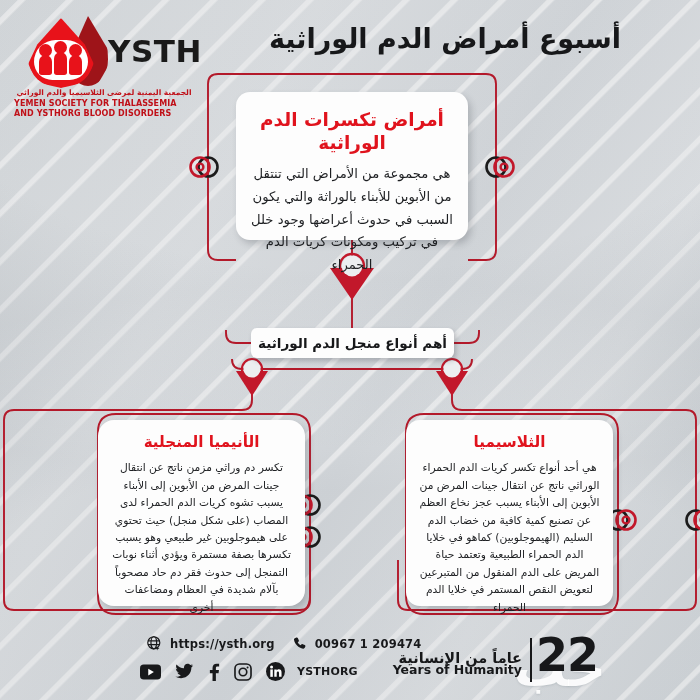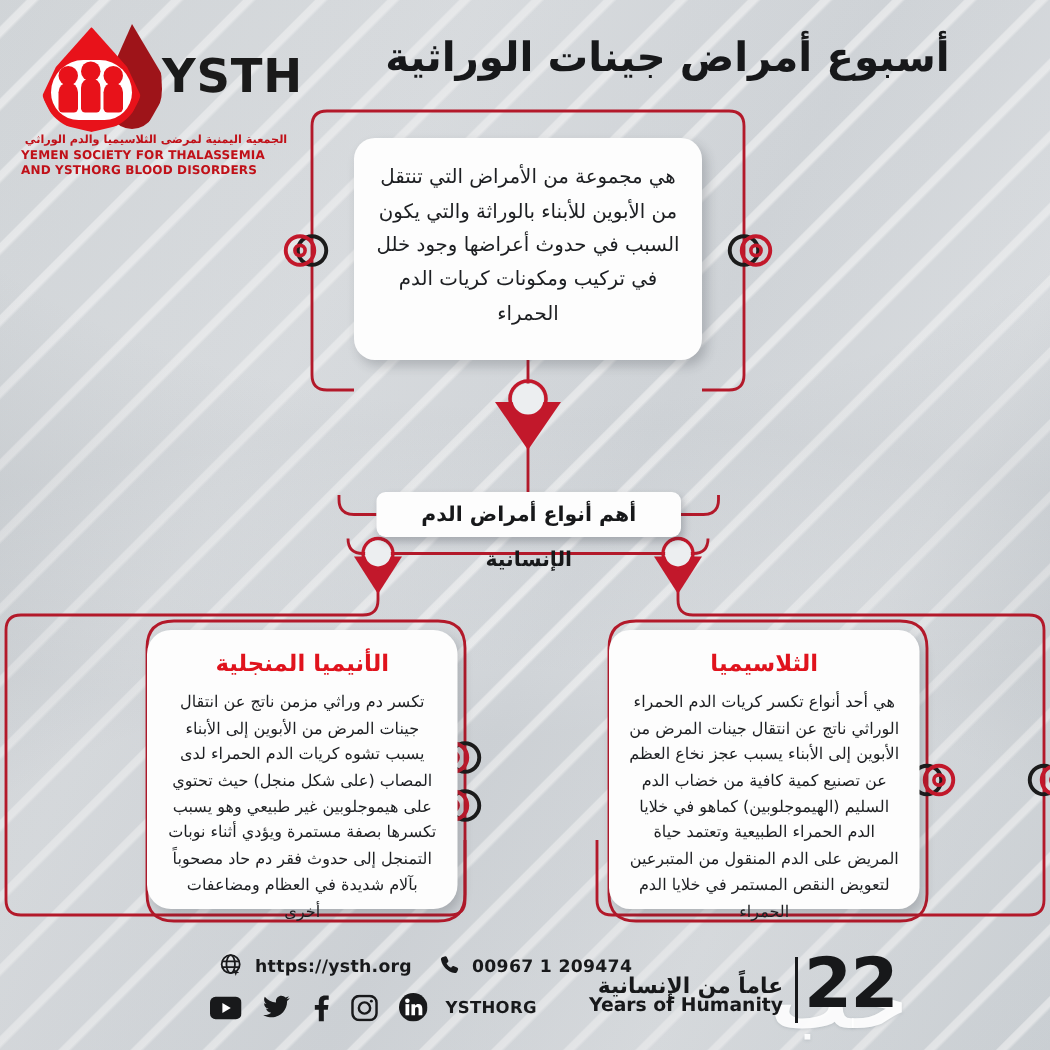--- a/index.html
+++ b/index.html
@@ -229,28 +229,29 @@
       </div>
     </div>
     <div class="ysth">YSTH</div>
     <div class="ar">الجمعية اليمنية لمرضى الثلاسيميا والدم الوراثي</div>
     <div class="en">
       <div>YEMEN SOCIETY FOR THALASSEMIA</div>
       <div>AND YSTHORG BLOOD DISORDERS</div>
     </div>
   </div>
 
-  <div id="title" class="lyr">أسبوع أمراض جينات الوراثية</div>
+  <div id="title" class="lyr">أسبوع أمراض الدم الوراثية</div>
 
   <div id="cardTop" class="card">
+    <div class="hd">أمراض تكسرات الدم الوراثية</div>
     <div class="bd">هي مجموعة من الأمراض التي تنتقل من الأبوين للأبناء بالوراثة والتي يكون السبب في حدوث أعراضها وجود خلل في تركيب ومكونات كريات الدم الحمراء</div>
   </div>
 
   <div id="cardMid" class="card">
-    <div class="hd">أهم أنواع أمراض الدم الإنسانية</div>
+    <div class="hd">أهم أنواع منجل الدم الوراثية</div>
   </div>
 
   <div id="cardLeft" class="card">
     <div class="hd">الأنيميا المنجلية</div>
     <div class="bd">تكسر دم وراثي مزمن ناتج عن انتقال جينات المرض من الأبوين إلى الأبناء يسبب تشوه كريات الدم الحمراء لدى المصاب (على شكل منجل) حيث تحتوي على هيموجلوبين غير طبيعي وهو يسبب تكسرها بصفة مستمرة ويؤدي أثناء نوبات التمنجل إلى حدوث فقر دم حاد مصحوباً بآلام شديدة في العظام ومضاعفات أخرى</div>
   </div>
 
   <div id="cardRight" class="card">
     <div class="hd">الثلاسيميا</div>
     <div class="bd">هي أحد أنواع تكسر كريات الدم الحمراء الوراثي ناتج عن انتقال جينات المرض من الأبوين إلى الأبناء يسبب عجز نخاع العظم عن تصنيع كمية كافية من خضاب الدم السليم (الهيموجلوبين) كماهو في خلايا الدم الحمراء الطبيعية وتعتمد حياة المريض على الدم المنقول من المتبرعين لتعويض النقص المستمر في خلايا الدم الحمراء</div>

